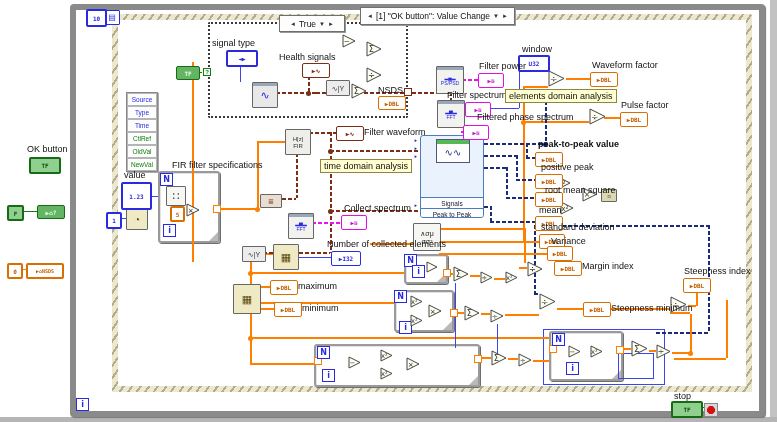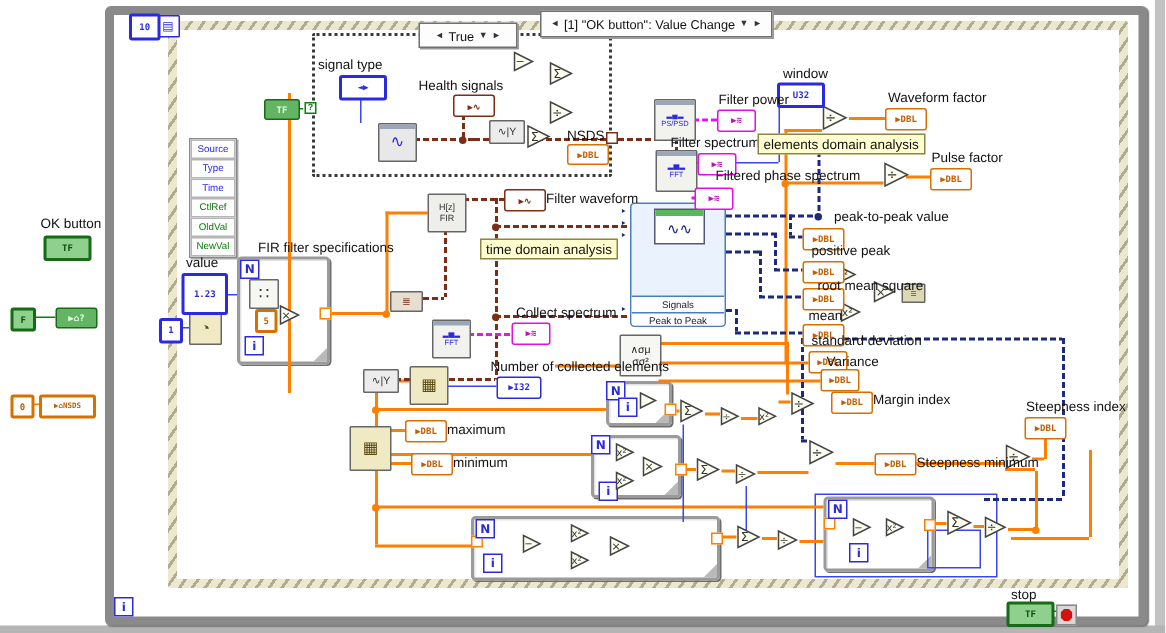--- a/index.html
+++ b/index.html
@@ -493,21 +493,21 @@
     <div class="lbl" style="left: 522px; top: 44px;">window</div>
     <div class="lbl" style="left: 479px; top: 61px;">Filter power</div>
     <div class="lbl" style="left: 447px; top: 90px;">Filter spectrum</div>
     <div class="lbl" style="left: 477px; top: 112px;">Filtered phase spectrum</div>
     <div class="lbl" style="left: 592px; top: 60px;">Waveform factor</div>
     <div class="lbl" style="left: 621px; top: 100px;">Pulse factor</div>
     <div class="lbl" style="left: 344px; top: 203px;">Collect spectrum</div>
     <div class="lbl" style="left: 327px; top: 239px;">Number of collected elements</div>
     <div class="lbl" style="left: 298px; top: 281px;">maximum</div>
     <div class="lbl" style="left: 302px; top: 303px;">minimum</div>
-    <div class="lbl" style="left: 556px; top: 139px;">peak-to-peak value</div>
+    <div class="lbl" style="left: 538px; top: 139px; font-weight: bold;">peak-to-peak value</div>
     <div class="lbl" style="left: 541px; top: 162px;">positive peak</div>
     <div class="lbl" style="left: 545px; top: 185px;">root mean square</div>
     <div class="lbl" style="left: 539px; top: 205px;">mean</div>
     <div class="lbl" style="left: 541px; top: 222px;">standard deviation</div>
     <div class="lbl" style="left: 551px; top: 236px;">Variance</div>
     <div class="lbl" style="left: 582px; top: 261px;">Margin index</div>
     <div class="lbl" style="left: 611px; top: 303px;">Steepness minimum</div>
     <div class="lbl" style="left: 684px; top: 266px;">Steepness index</div>
     <div class="lbl" style="left: 674px; top: 391px;">stop</div>
     <div class="ylbl" style="left: 320px; top: 159px;">time domain analysis</div>

